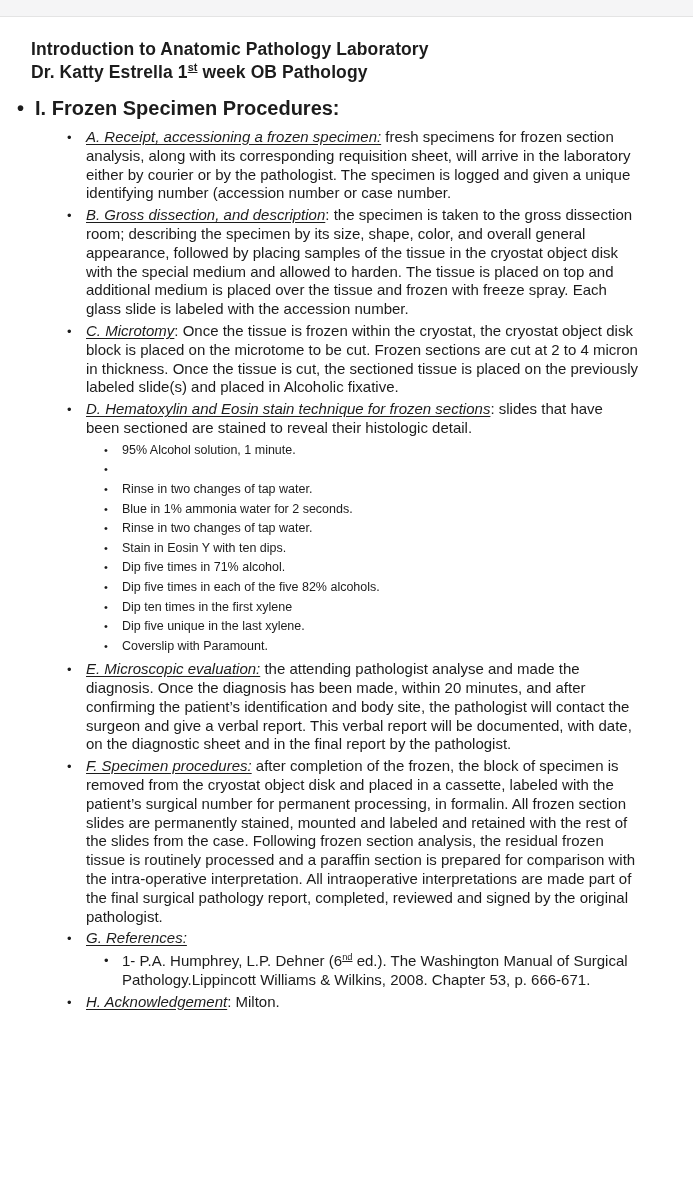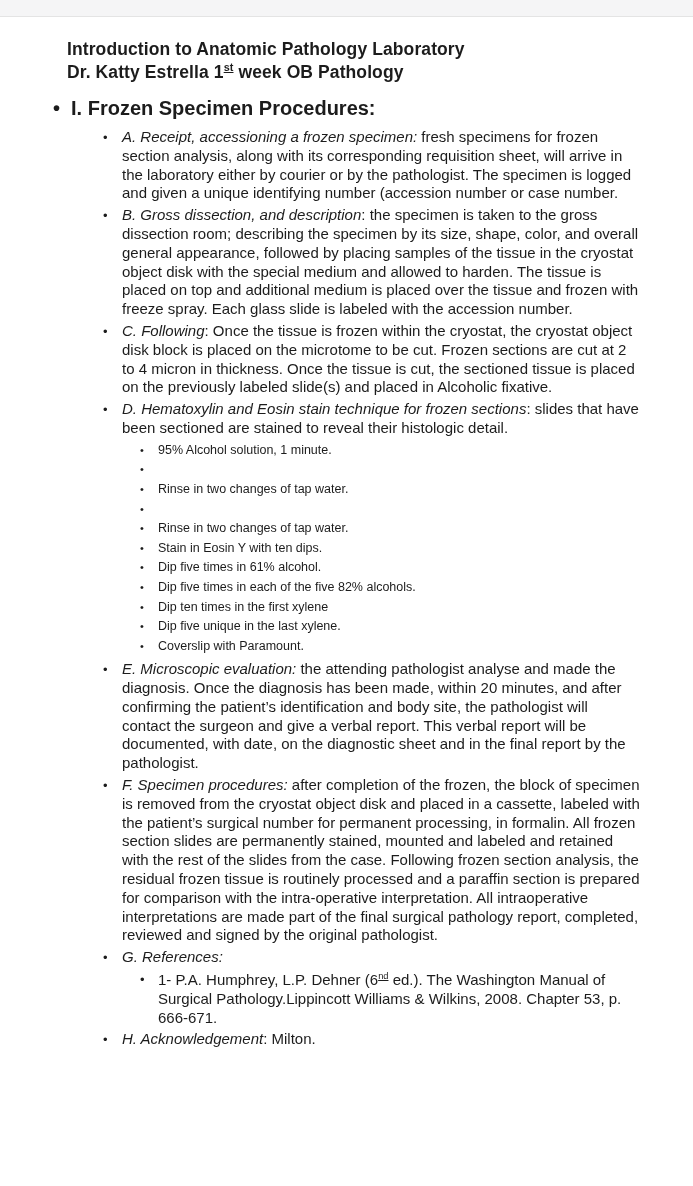--- a/index.html
+++ b/index.html
@@ -12,21 +12,21 @@
     color: #1c1c1c;
     overflow: hidden;
   }
   .top-strip {
     height: 17px;
     background: #f5f5f6;
     border-bottom: 1px solid #e4e4e4;
   }
   .page {
     background: #ffffff;
-    padding: 21px 53px 20px 67px;
+    padding: 21px 53px 20px 31px;
   }
   .doc-title {
     font-weight: bold;
     font-size: 17.5px;
     line-height: 23px;
     letter-spacing: 0.1px;
   }
   sup { font-size: 0.62em; vertical-align: super; line-height: 0; text-decoration: underline; }
 
   .l1-item {
@@ -43,20 +43,21 @@
     margin-left: 36px;
     margin-bottom: 3px;
     font-size: 15px;
     line-height: 18.8px;
   }
   .l2-item .bullet { width: 19px; flex: 0 0 19px; font-size: 13px; padding-top: 1px; }
   .l2-text { flex: 1; }
 
   .sec-head {
     font-style: italic;
+    text-decoration: underline;
     text-underline-offset: 2px;
   }
 
   .l3-list { margin: 3px 0 4px 0; }
   .l3-item {
     display: flex;
     margin-left: 73px;
     font-size: 12.5px;
     line-height: 19.6px;
   }
@@ -93,21 +94,21 @@
     <div class="l2-text"><span class="sec-head">A. Receipt, accessioning a frozen specimen:</span><span> fresh specimens for frozen section analysis, along with its corresponding requisition sheet, will arrive in the laboratory either by courier or by the pathologist. The specimen is logged and given a unique identifying number (accession number or case number.</span></div>
   </div>
 
   <div class="l2-item">
     <span class="bullet">•</span>
     <div class="l2-text"><span class="sec-head">B. Gross dissection, and description</span><span>: the specimen is taken to the gross dissection room; describing the specimen by its size, shape, color, and overall general appearance, followed by placing samples of the tissue in the cryostat object disk with the special medium and allowed to harden. The tissue is placed on top and additional medium is placed over the tissue and frozen with freeze spray. Each glass slide is labeled with the accession number.</span></div>
   </div>
 
   <div class="l2-item">
     <span class="bullet">•</span>
-    <div class="l2-text"><span class="sec-head">C. Following</span><span>: Once the tissue is frozen within the cryostat, the cryostat object disk block is placed on the microtome to be cut. Frozen sections are cut at 2 to 4 micron in thickness. Once the tissue is cut, the sectioned tissue is placed on the previously labeled slide(s) and placed in Alcoholic fixative.</span></div>
+    <div class="l2-text"><span class="sec-head">C. Microtomy</span><span>: Once the tissue is frozen within the cryostat, the cryostat object disk block is placed on the microtome to be cut. Frozen sections are cut at 2 to 4 micron in thickness. Once the tissue is cut, the sectioned tissue is placed on the previously labeled slide(s) and placed in Alcoholic fixative.</span></div>
   </div>
 
   <div class="l2-item">
     <span class="bullet">•</span>
     <div class="l2-text"><span class="sec-head">D. Hematoxylin and Eosin stain technique for frozen sections</span><span>: slides that have been sectioned are stained to reveal their histologic detail.</span></div>
   </div>
 
   <div class="l3-list">
     <div class="l3-item">
         <span class="bullet">•</span>
@@ -115,32 +116,33 @@
       </div>
     <div class="l3-item">
         <span class="bullet">•</span>
       </div>
     <div class="l3-item">
         <span class="bullet">•</span>
         <span>Rinse in two changes of tap water.</span>
       </div>
     <div class="l3-item">
         <span class="bullet">•</span>
+        <span>Blue in 1% ammonia water for 2 seconds.</span>
       </div>
     <div class="l3-item">
         <span class="bullet">•</span>
         <span>Rinse in two changes of tap water.</span>
       </div>
     <div class="l3-item">
         <span class="bullet">•</span>
         <span>Stain in Eosin Y with ten dips.</span>
       </div>
     <div class="l3-item">
         <span class="bullet">•</span>
-        <span>Dip five times in 61% alcohol.</span>
+        <span>Dip five times in 71% alcohol.</span>
       </div>
     <div class="l3-item">
         <span class="bullet">•</span>
         <span>Dip five times in each of the five 82% alcohols.</span>
       </div>
     <div class="l3-item">
         <span class="bullet">•</span>
         <span>Dip ten times in the first xylene</span>
       </div>
     <div class="l3-item">

